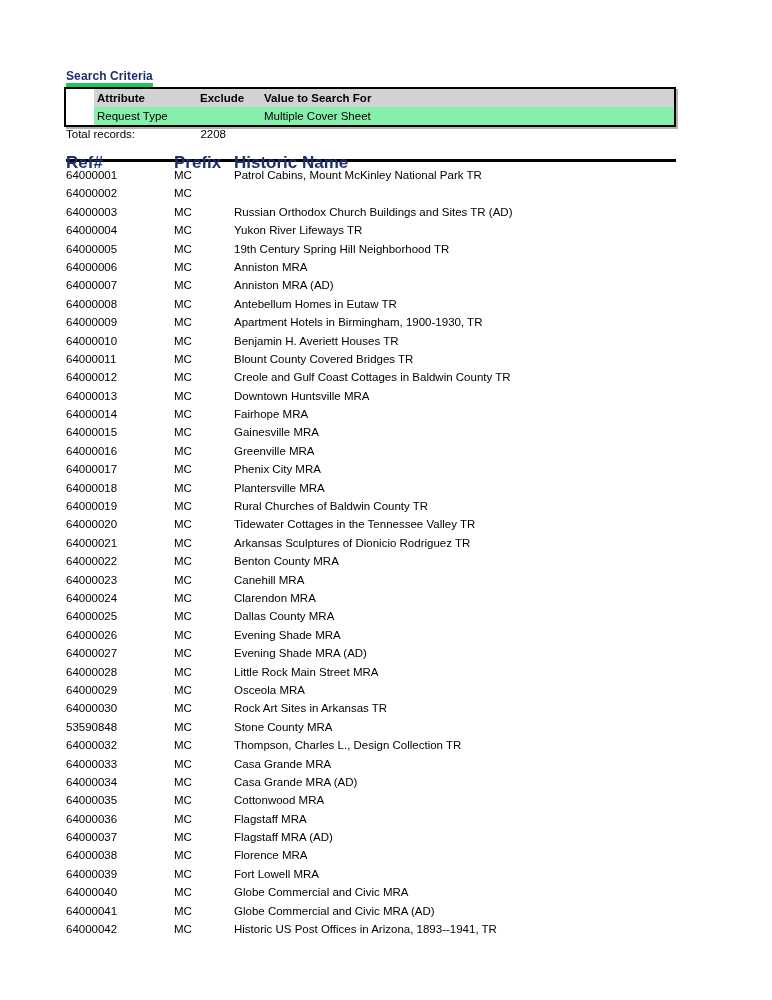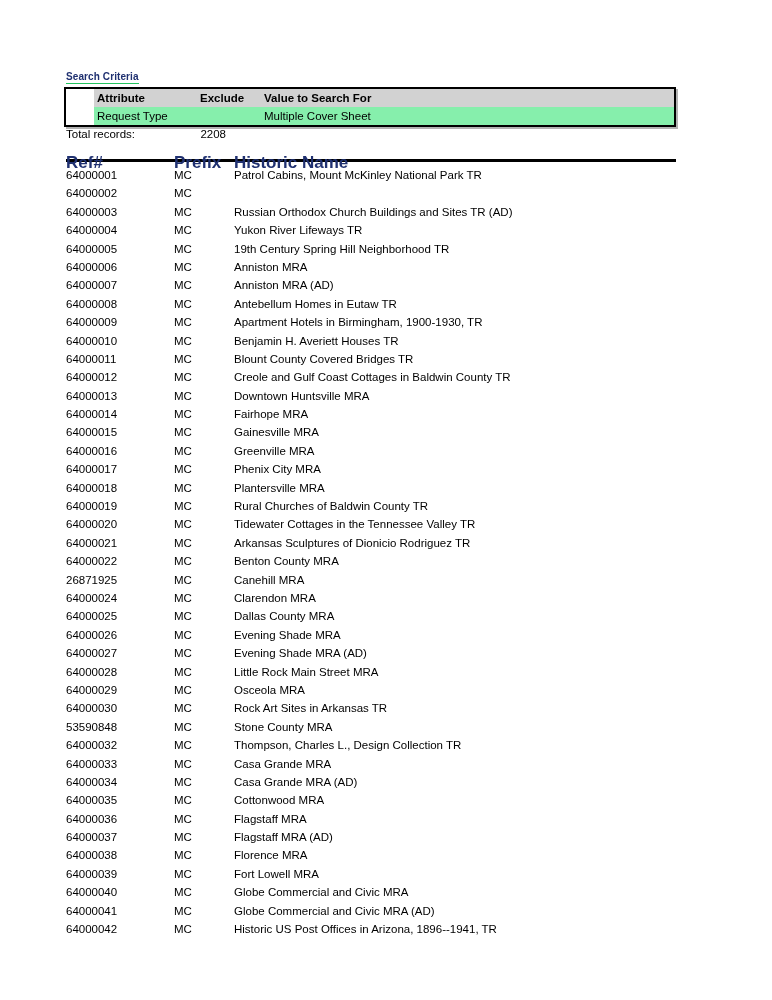--- a/index.html
+++ b/index.html
@@ -22,25 +22,25 @@
     top: 0;
     width: 772px;
     height: 1000px;
   }
 
   
   .criteria-title {
     position: absolute;
     left: 66px;
     top: 70px;
-    font-size: 10px;
+    font-size: 12px;
     font-weight: bold;
     color: #1F3070;
     letter-spacing: 0.1px;
-    border-bottom: 1px solid #22c55e;
+    border-bottom: 5px solid #22c55e;
     padding-bottom: 0px;
     line-height: 13px;
   }
 
   
   .criteria-box {
     position: absolute;
     left: 64px;
     top: 87px;
     width: 612px;
@@ -276,21 +276,21 @@
           <div class="col col-ref">64000021</div>
           <div class="col col-prefix">MC</div>
           <div class="col col-name">Arkansas Sculptures of Dionicio Rodriguez TR</div>
         </div>
         <div class="row">
           <div class="col col-ref">64000022</div>
           <div class="col col-prefix">MC</div>
           <div class="col col-name">Benton County MRA</div>
         </div>
         <div class="row">
-          <div class="col col-ref">26871925</div>
+          <div class="col col-ref">64000023</div>
           <div class="col col-prefix">MC</div>
           <div class="col col-name">Canehill MRA</div>
         </div>
         <div class="row">
           <div class="col col-ref">64000024</div>
           <div class="col col-prefix">MC</div>
           <div class="col col-name">Clarendon MRA</div>
         </div>
         <div class="row">
           <div class="col col-ref">64000025</div>
@@ -373,18 +373,18 @@
           <div class="col col-name">Globe Commercial and Civic MRA</div>
         </div>
         <div class="row">
           <div class="col col-ref">64000041</div>
           <div class="col col-prefix">MC</div>
           <div class="col col-name">Globe Commercial and Civic MRA (AD)</div>
         </div>
         <div class="row">
           <div class="col col-ref">64000042</div>
           <div class="col col-prefix">MC</div>
-          <div class="col col-name">Historic US Post Offices in Arizona, 1896--1941, TR</div>
+          <div class="col col-name">Historic US Post Offices in Arizona, 1893--1941, TR</div>
         </div>
       </div>
   </div>
 
 </div>
 
 </body></html>

